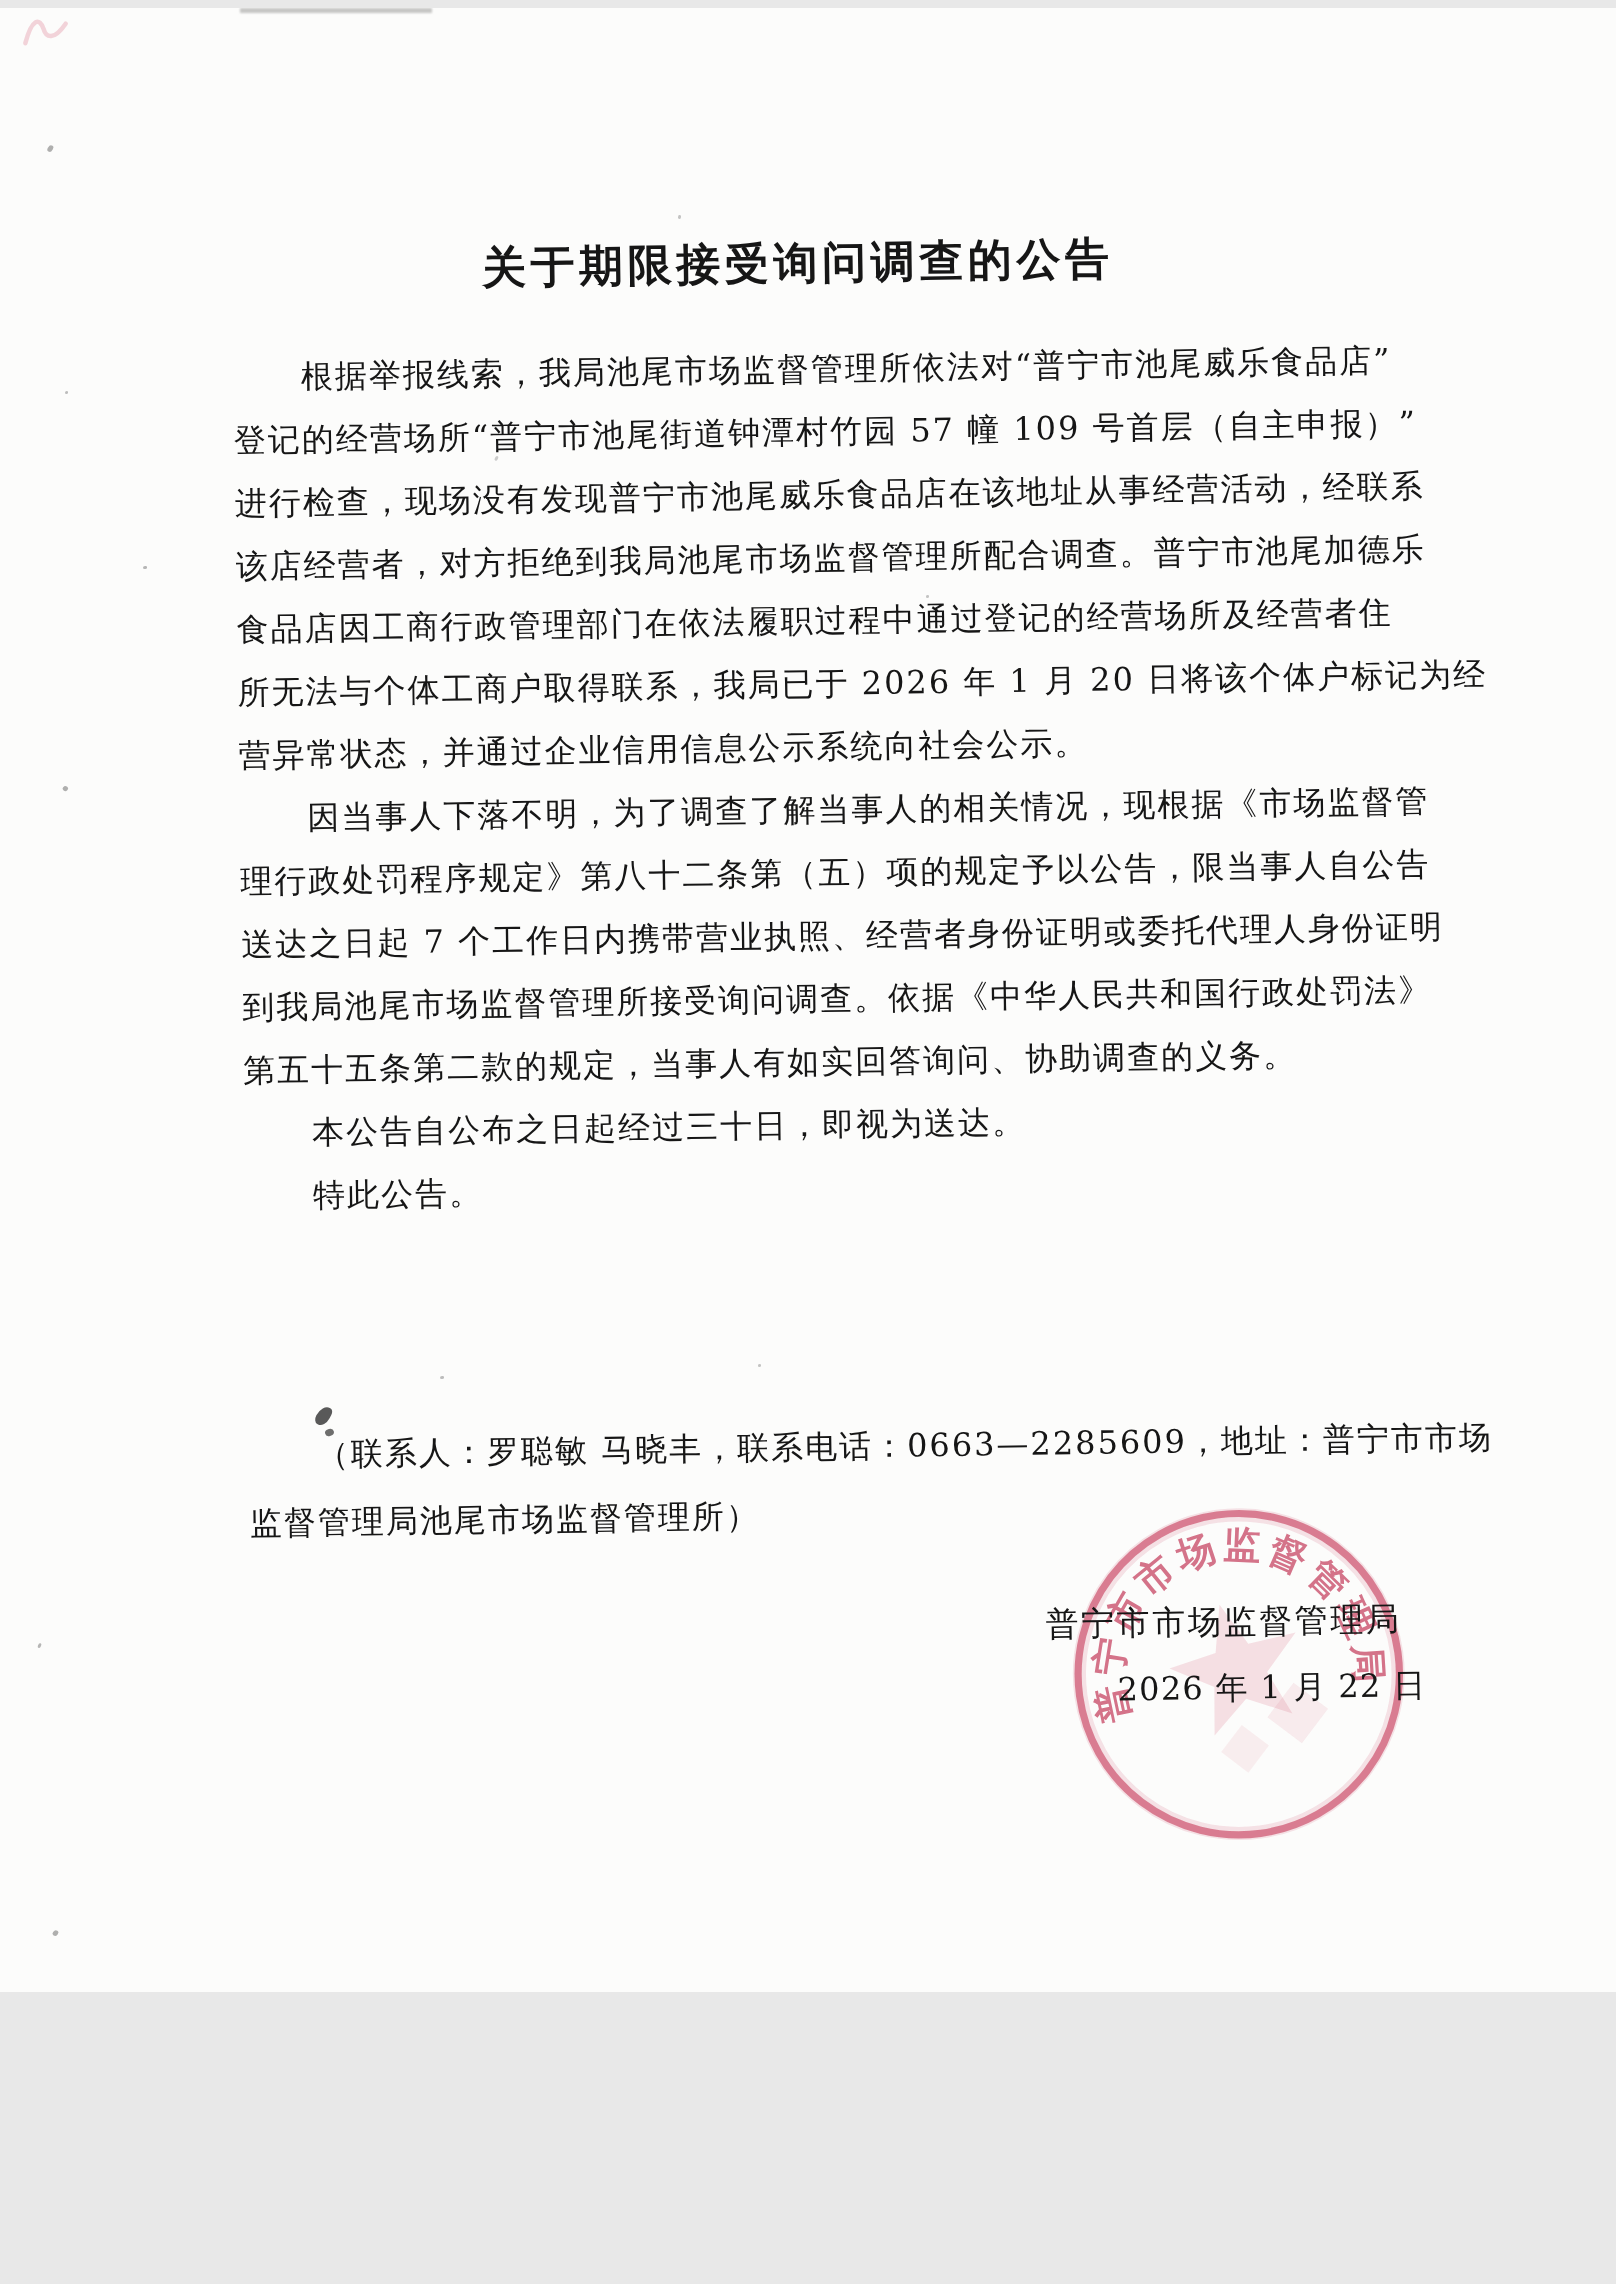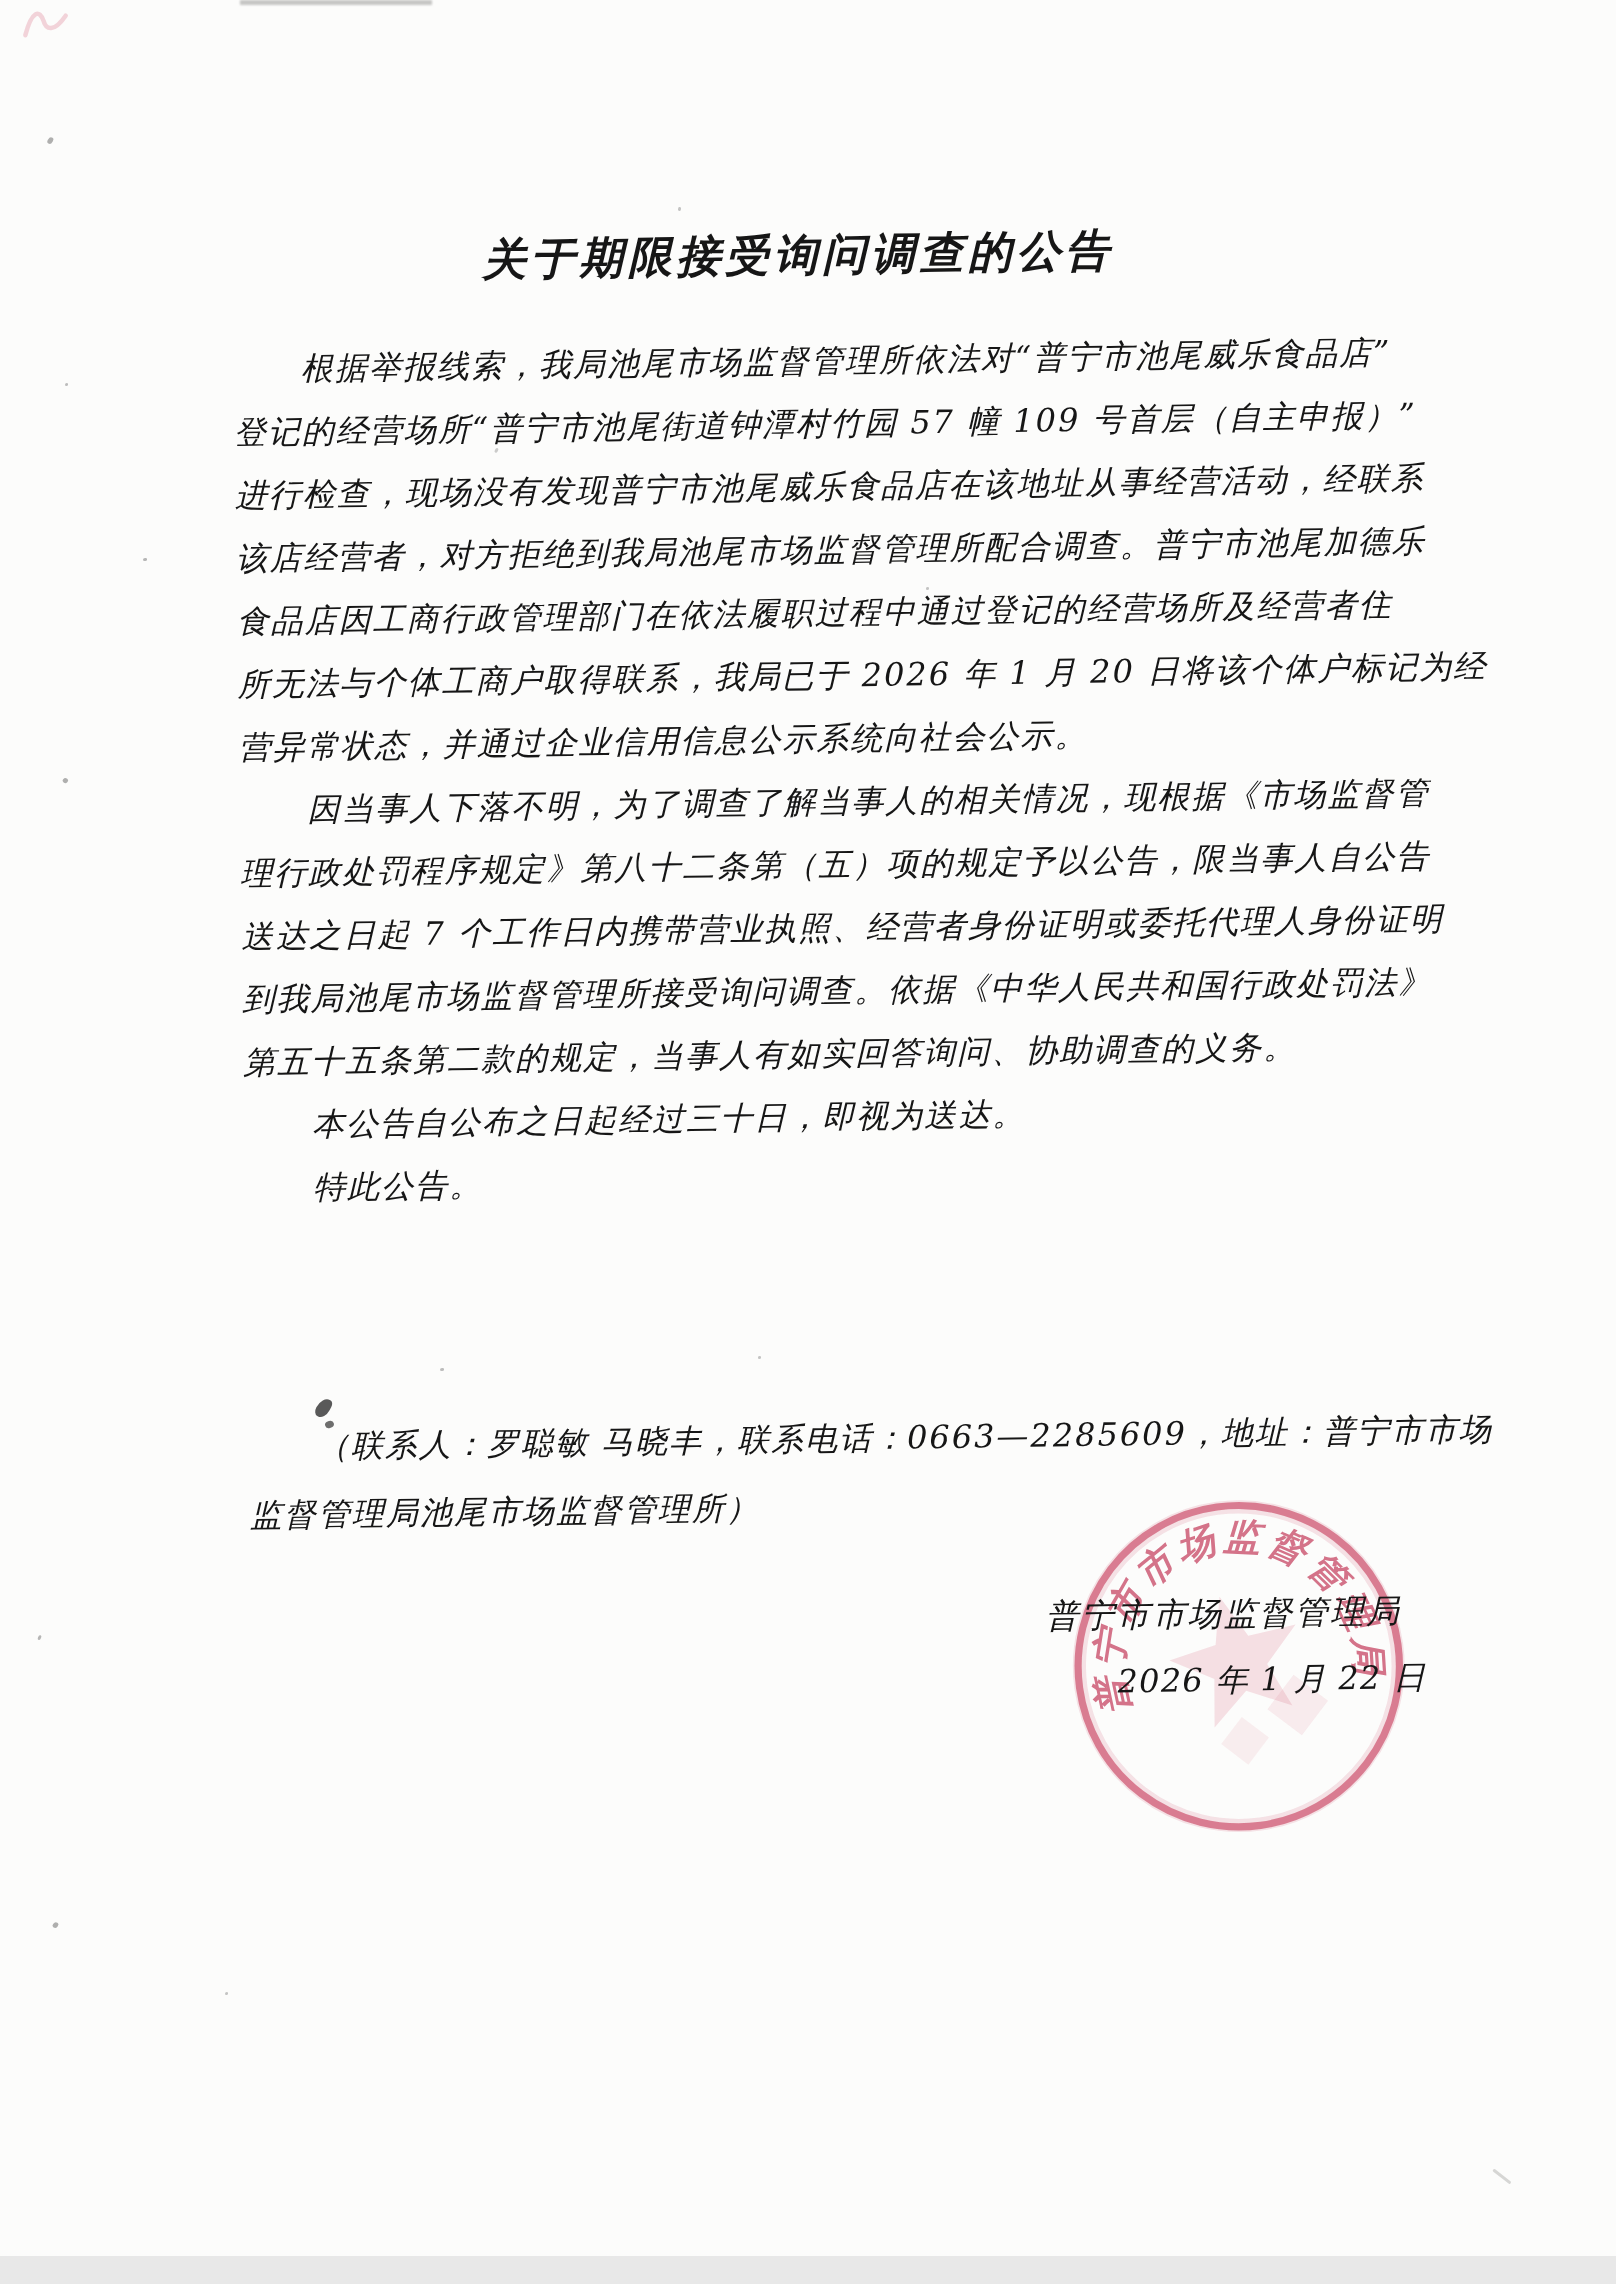--- a/index.html
+++ b/index.html
@@ -1,24 +1,23 @@
 <!DOCTYPE html>
 <html style="font-size:10.4px"><head>
 <meta charset="utf-8">
 <style>
   html,body{margin:0;padding:0;background:#e8e8e8;}
   .page{
     position:relative;
-    width:1617px;height:2256px;
-    margin:0 auto;
+    width:1617px;height:1984px;
+    margin:8px auto;
     background:#fcfcfb;
     overflow:hidden;
     font-family:"DejaVu Serif", serif;
     color:#161616;
-    font-style:italic;
   }
   .tilt{
     position:absolute;inset:0;
     transform:rotate(-0.85deg);
     transform-origin:808px 978px;
   }
   .title{
     position:absolute;top:226px;left:0;width:100%;
     text-align:center;
     font-family:"DejaVu Sans", sans-serif;

